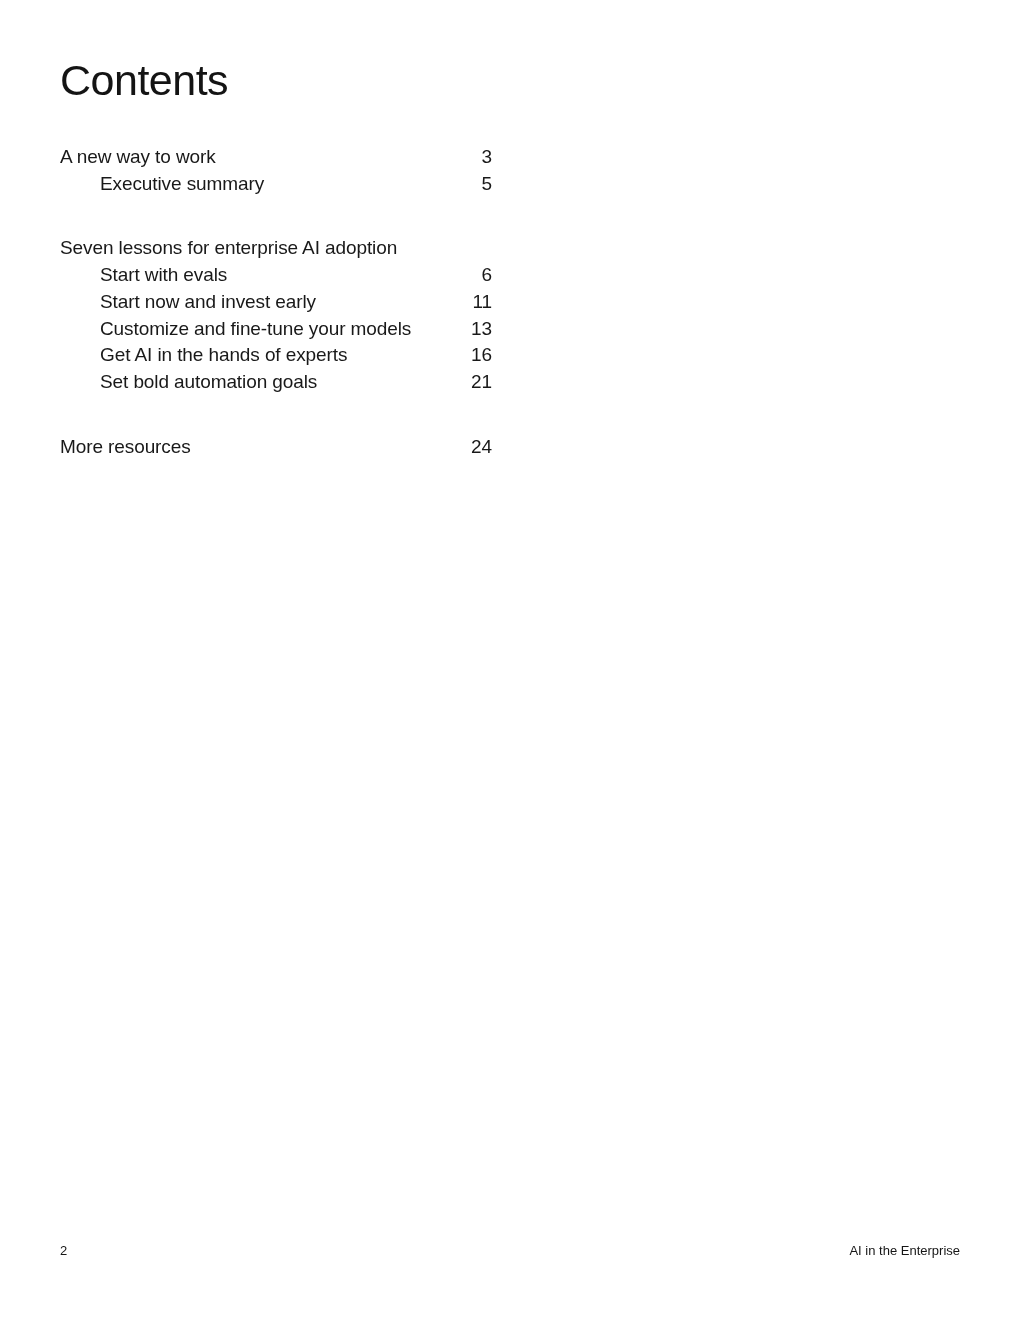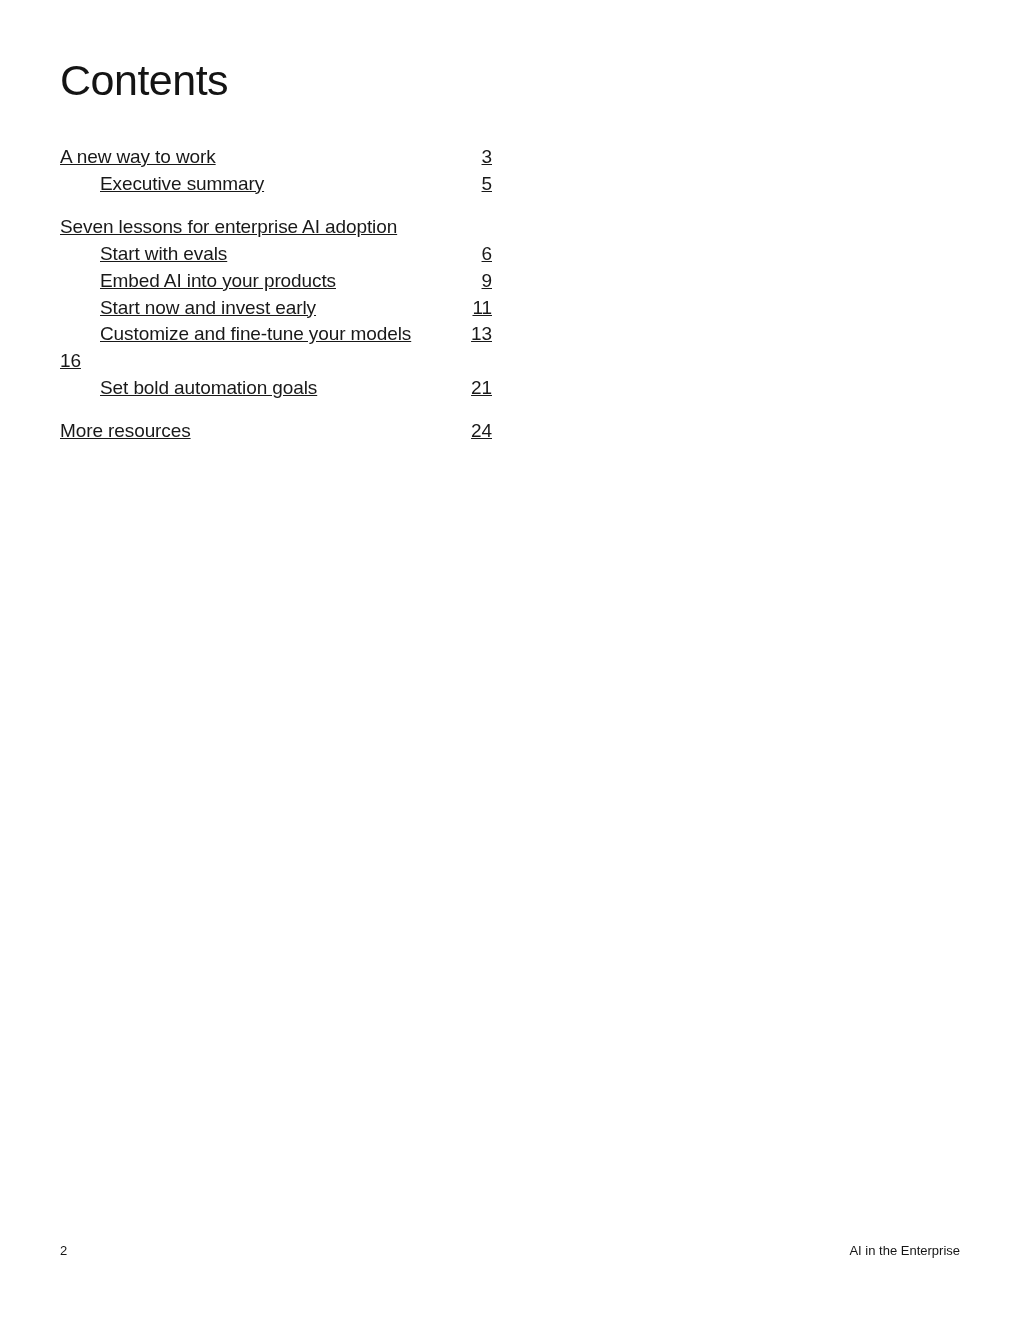--- a/index.html
+++ b/index.html
@@ -27,31 +27,30 @@
     line-height: 1.15;
     color: #141414;
   }
   .toc {
     position: absolute;
     left: 60px;
     top: 144px;
     width: 432px;
   }
   .toc-group + .toc-group {
-    margin-top: 17px;
+    margin-top: 38px;
   }
   .toc-row {
     display: flex;
     justify-content: space-between;
     align-items: flex-start;
     font-size: 19px;
     line-height: 26.7px;
     letter-spacing: -0.1px;
     cursor: default;
-    text-decoration: underline;
   }
   .toc-row .label {
     white-space: nowrap;
   }
   .toc-row.indent .label {
     padding-left: 40px;
   }
   .toc-row .page-num {
     text-align: right;
     white-space: nowrap;
@@ -91,32 +90,29 @@
       <div class="toc-group">
         <div class="toc-row">
           <span class="label">Seven lessons for enterprise AI adoption</span>
           <span class="page-num"></span>
         </div>
         <div class="toc-row indent">
           <span class="label">Start with evals</span>
           <span class="page-num">6</span>
         </div>
         <div class="toc-row indent">
-          <span class="label">Embed AI into your products</span>
-          <span class="page-num">9</span>
-        </div>
-        <div class="toc-row indent">
           <span class="label">Start now and invest early</span>
           <span class="page-num">11</span>
         </div>
         <div class="toc-row indent">
           <span class="label">Customize and fine-tune your models</span>
           <span class="page-num">13</span>
         </div>
         <div class="toc-row indent">
+          <span class="label">Get AI in the hands of experts</span>
           <span class="page-num">16</span>
         </div>
         <div class="toc-row indent">
           <span class="label">Set bold automation goals</span>
           <span class="page-num">21</span>
         </div>
       </div>
       <div class="toc-group">
         <div class="toc-row">
           <span class="label">More resources</span>

